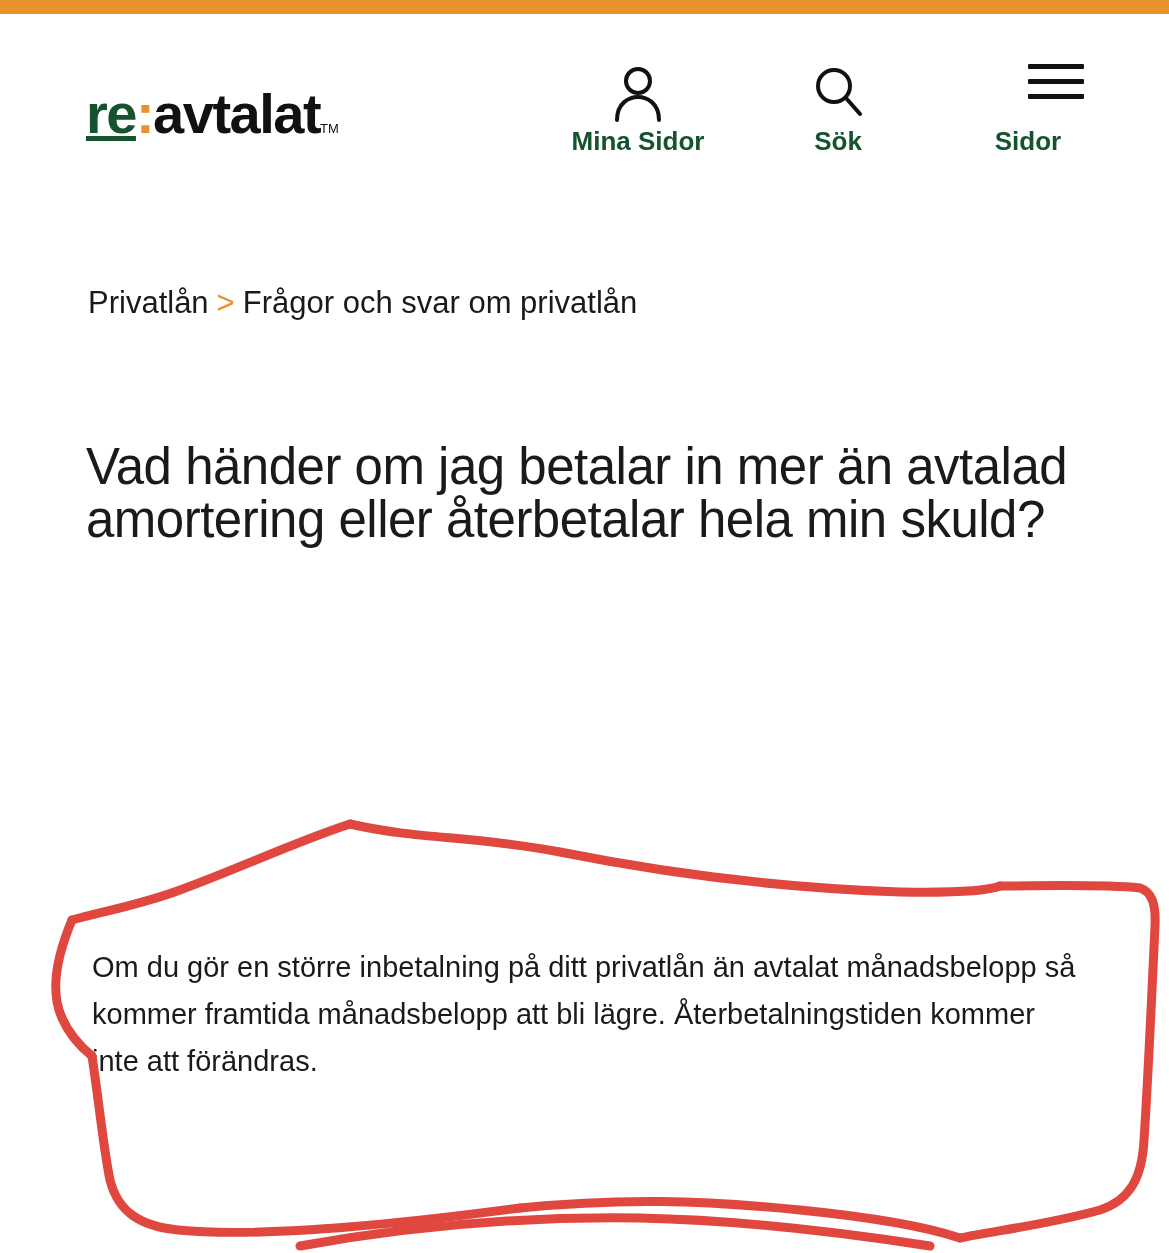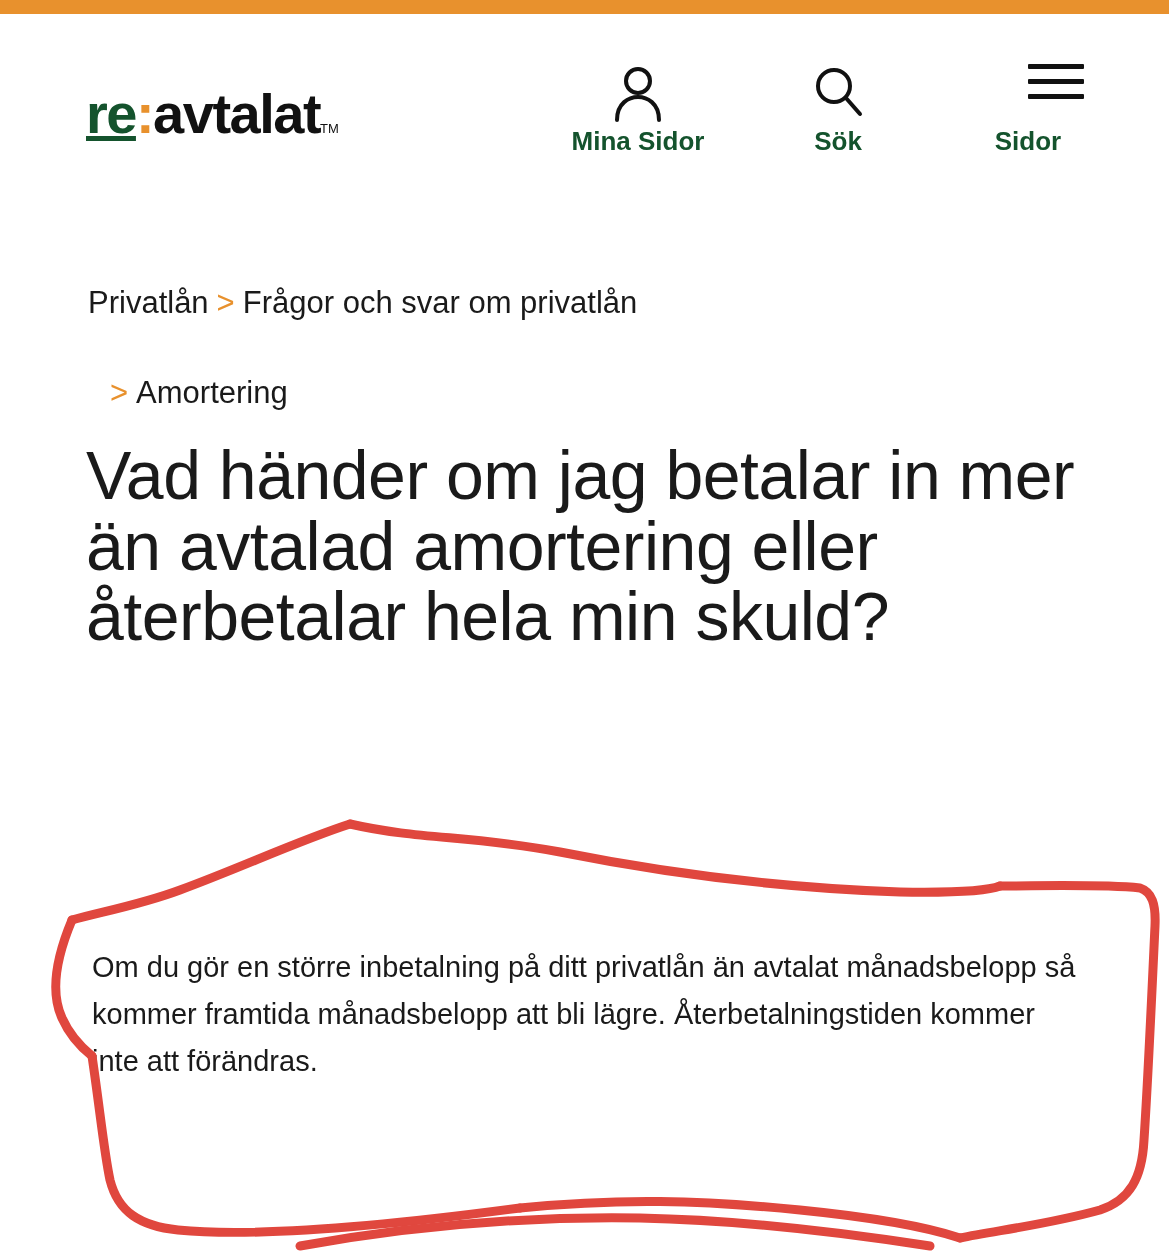--- a/index.html
+++ b/index.html
@@ -118,21 +118,21 @@
     margin-top: 50px;
     padding-left: 14px;
   }
 
   
   .page-title {
     position: absolute;
     left: 86px;
     top: 440px;
     width: 1010px;
-    font-size: 68px;
+    font-size: 51px;
     font-weight: normal;
     line-height: 1.04;
     color: #1a1a1a;
     margin: 0;
     letter-spacing: -0.5px;
   }
 
   
   .answer-text {
     position: absolute;
@@ -190,23 +190,20 @@
       <span class="hamburger">
         <span></span><span></span><span></span>
       </span>
     </span>
     <span class="nav-label">Sidor</span>
   </div>
 </header>
 
 <nav class="breadcrumb">
   <span class="crumb">Privatlån</span><span class="sep">&gt;</span><span class="crumb">Frågor och svar om privatlån</span>
-  <span class="line2">
-    <span class="sep">&gt;</span><span class="crumb">Amortering</span>
-  </span>
 </nav>
 
 <h1 class="page-title">Vad händer om jag betalar in mer än avtalad amortering eller återbetalar hela min skuld?</h1>
 
 <p class="answer-text">Om du gör en större inbetalning på ditt privatlån än avtalat månadsbelopp så kommer framtida månadsbelopp att bli lägre. Återbetalningstiden kommer inte att förändras.</p>
 
 <svg class="annotation" viewBox="0 0 1169 473" aria-hidden="true">
   <g fill="none" stroke="#e0473e" stroke-width="9" stroke-linecap="round" stroke-linejoin="round">
     <path d="M350 44 C420 60 470 55 560 72 C660 92 780 108 900 112 C960 113 990 110 1000 106"></path>
     <path d="M350 44 C300 60 240 88 180 110 C140 125 100 132 72 140"></path>

